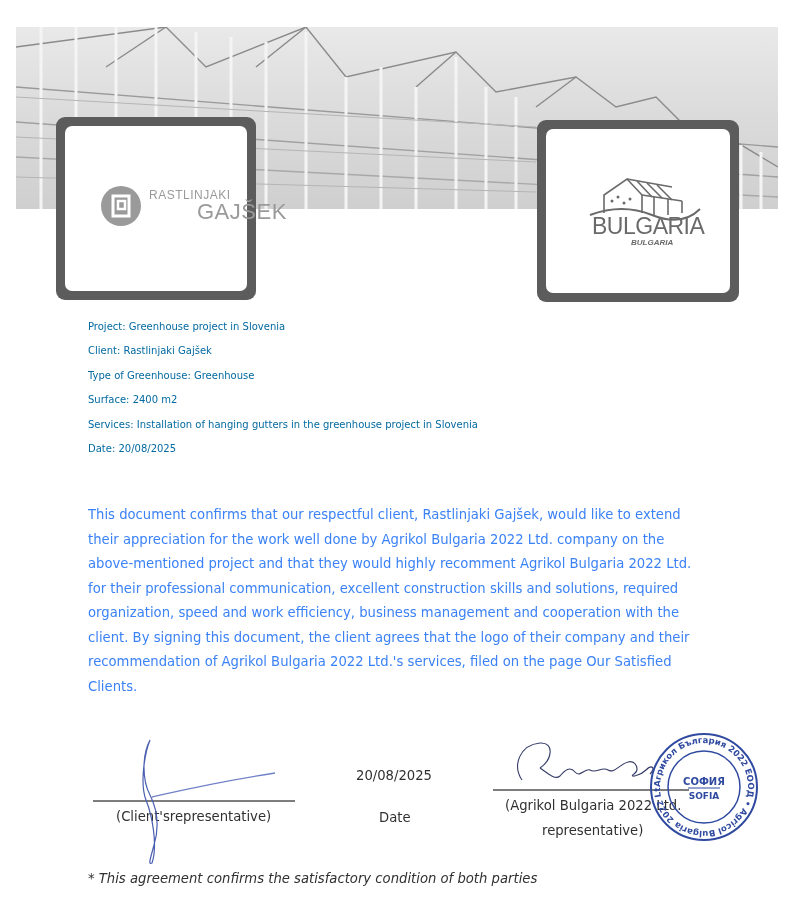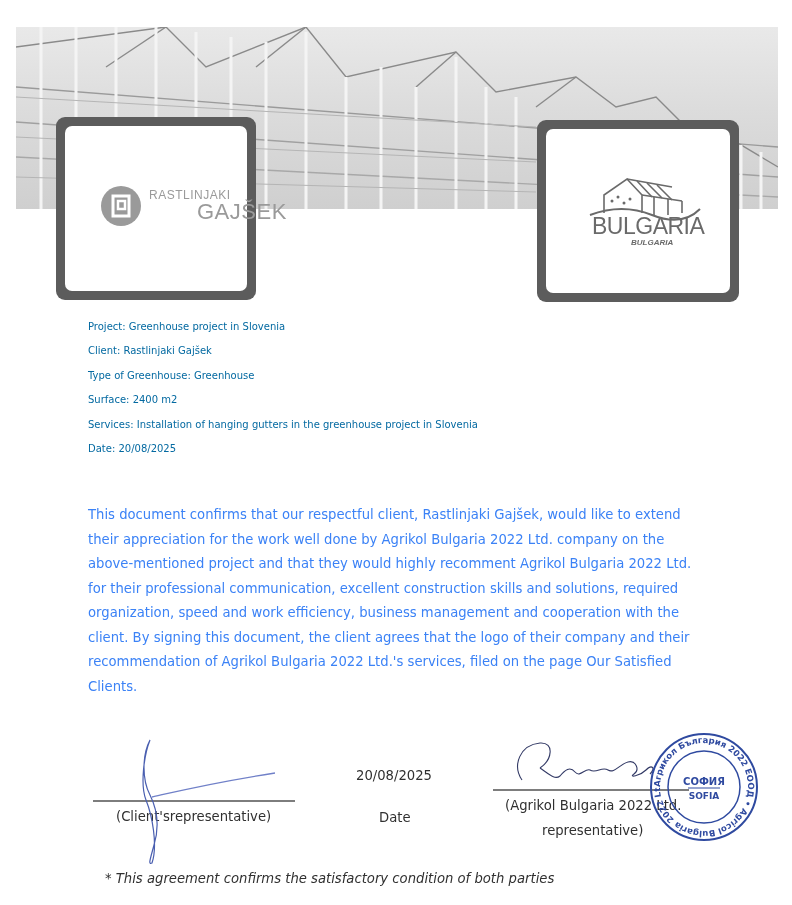--- a/index.html
+++ b/index.html
@@ -25,21 +25,21 @@
   .ag-word { position: absolute; left: 10px; top: 40px; font-family: "Liberation Sans", sans-serif; font-size: 23px; color: #6a6a6a; letter-spacing: -0.5px; font-weight: normal; }
   .ag-sub { position: absolute; left: 49px; top: 65px; font-family: "Liberation Sans", sans-serif; font-size: 8px; font-weight: bold; font-style: italic; color: #6a6a6a; }
 
   .info { position: absolute; left: 88px; top: 316px; }
   .info-line { font-size: 10px; font-weight: normal; color: #0369a1; height: 24.4px; line-height: 21px; white-space: nowrap; }
 
   .body-text { position: absolute; left: 88px; top: 503px; width: 640px; font-size: 13.2px; line-height: 24.5px; color: #3b82f6; }
 
   .sig-line { position: absolute; height: 1.5px; background: #7d7d7d; }
   .sig-label { position: absolute; font-size: 13.2px; color: #303030; white-space: nowrap; }
-  .footnote { position: absolute; left: 88px; top: 871px; font-size: 13.2px; font-style: italic; color: #303030; white-space: nowrap; margin-left: 17px; }
+  .footnote { position: absolute; left: 88px; top: 871px; font-size: 13.2px; font-style: italic; color: #303030; white-space: nowrap; }
   .overlay { position: absolute; pointer-events: none; }
 </style>
 </head>
 <body>
 
 <div class="banner">
   <svg width="762" height="182" viewBox="0 0 762 182">
     <g stroke="#8a8a8a" stroke-width="1.4" fill="none">
 
       <polyline points="0,20 150,0 190,40 290,0 330,50 440,25 480,65 560,50 600,80 640,70 680,110 720,115 762,140"></polyline>

